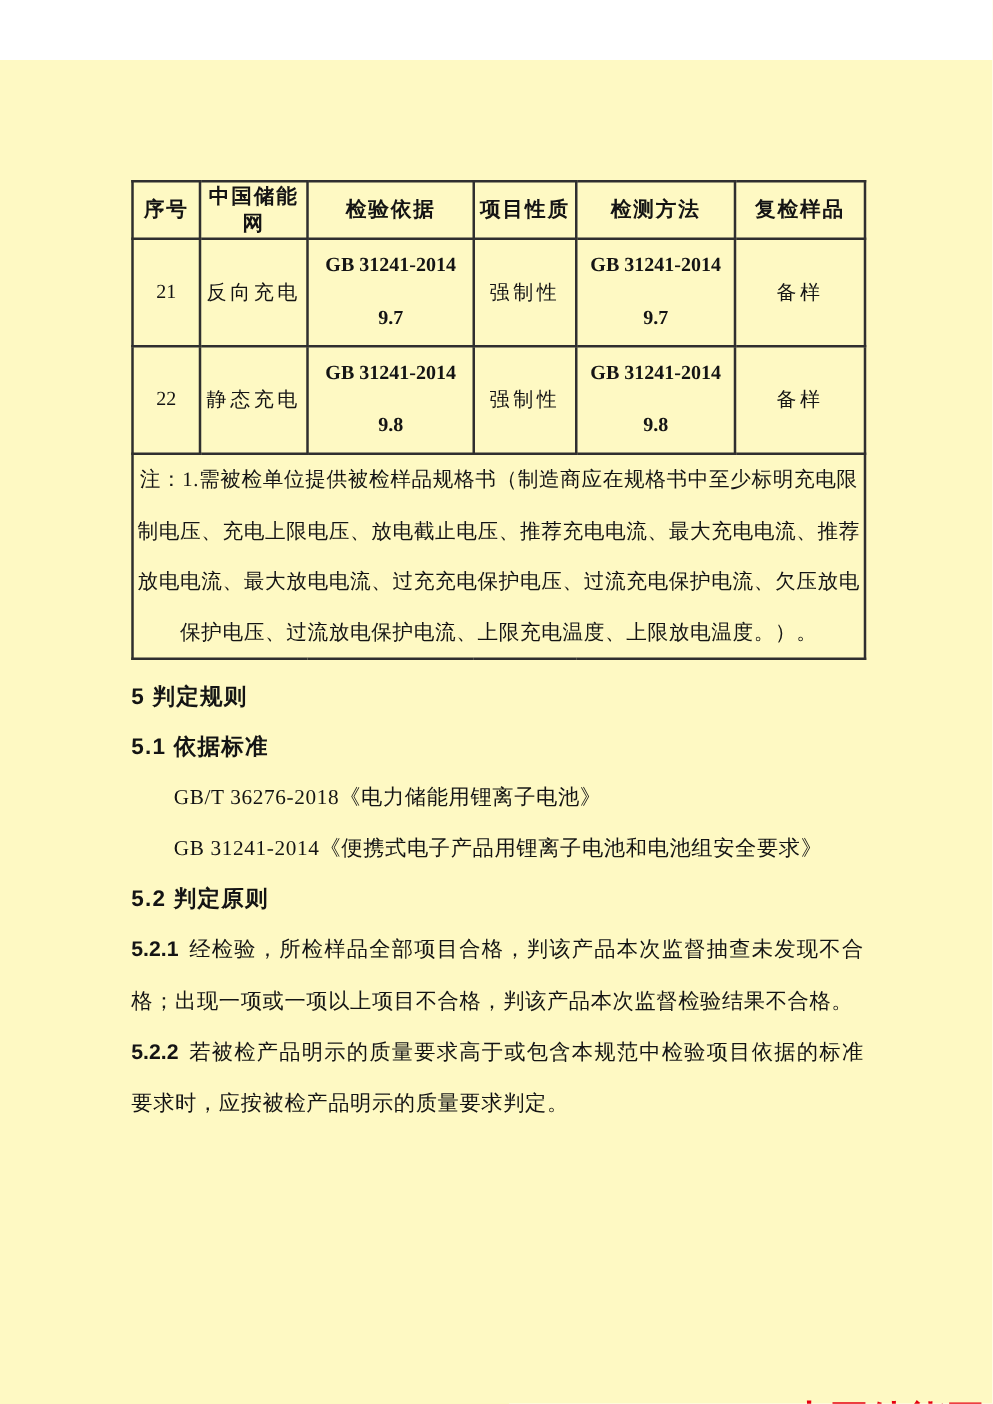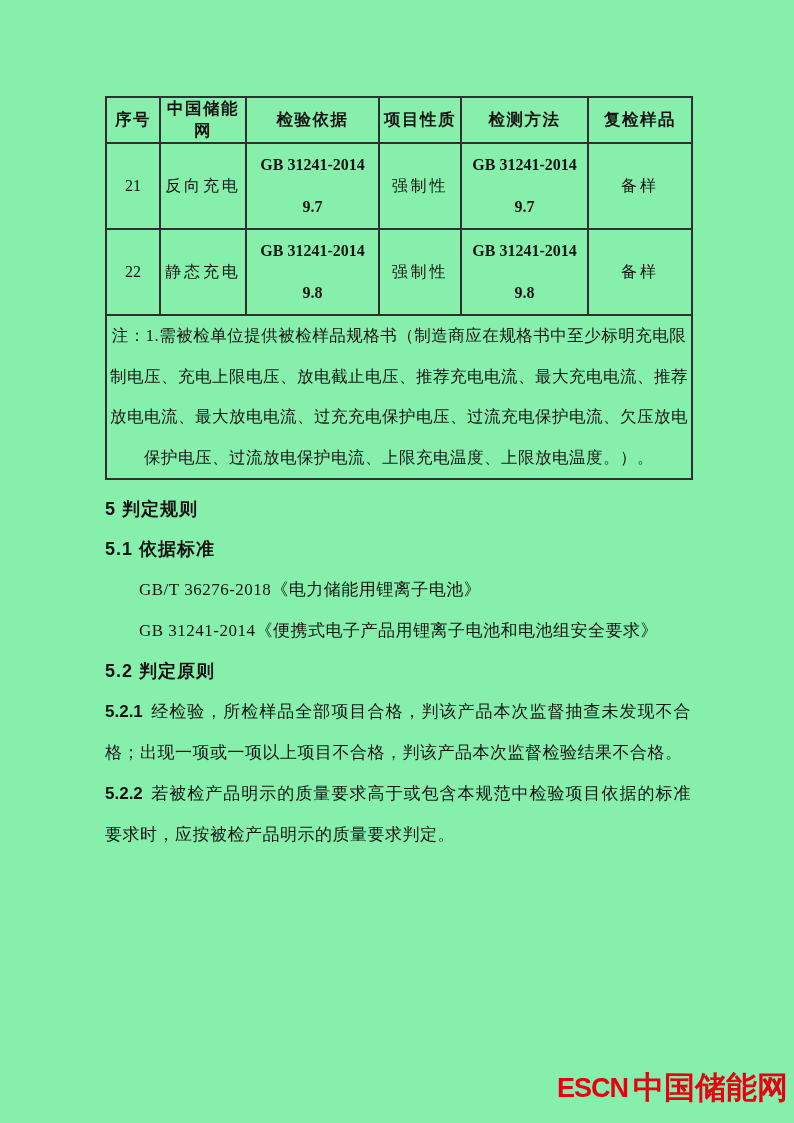--- a/index.html
+++ b/index.html
@@ -1,20 +1,20 @@
 <!DOCTYPE html>
 <html><head>
 <meta charset="utf-8">
 <style>
   html,body { margin:0; padding:0; background:#ffffff; }
   body {
     width:794px; height:1123px; position:relative; overflow:hidden;
     font-family:"Liberation Serif", serif; color:#141414;
   }
-  .page { position:absolute; inset:0; background:#86efac; }
+  .page { position:absolute; inset:0; background:#fef9c3;margin-top:48px; }
   .content { position:absolute; left:105px; top:96px; width:586px; }
 
   
   table.spec { border-collapse:collapse; width:100%; table-layout:fixed; }
   table.spec th, table.spec td {
     border:2px solid #2f2f2f; text-align:center; vertical-align:middle;
     padding:0; overflow:hidden;
   }
   table.spec thead th {
     height:41px; font-family:"Liberation Sans", sans-serif;

